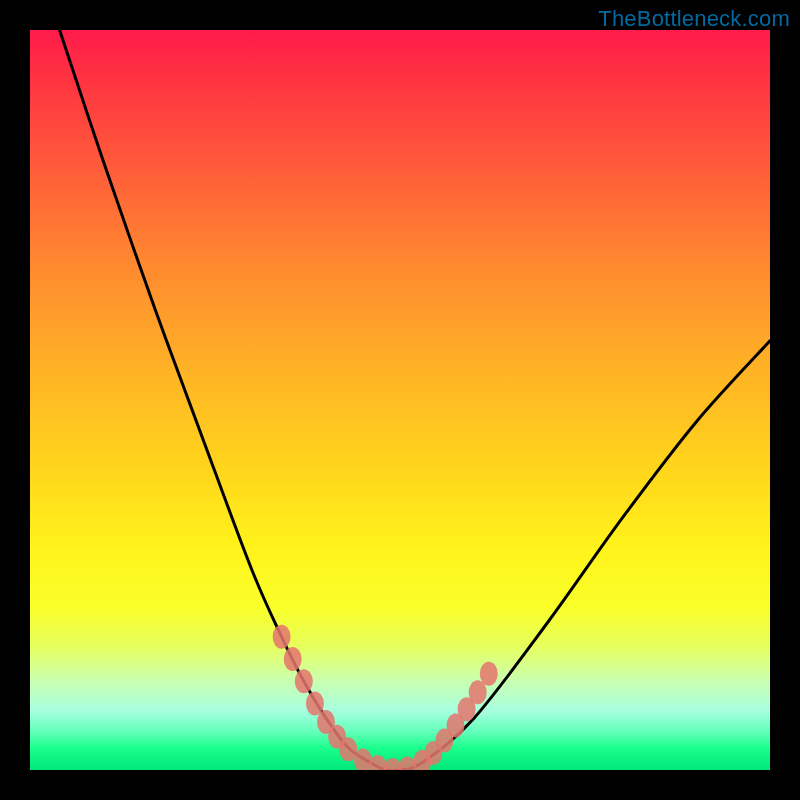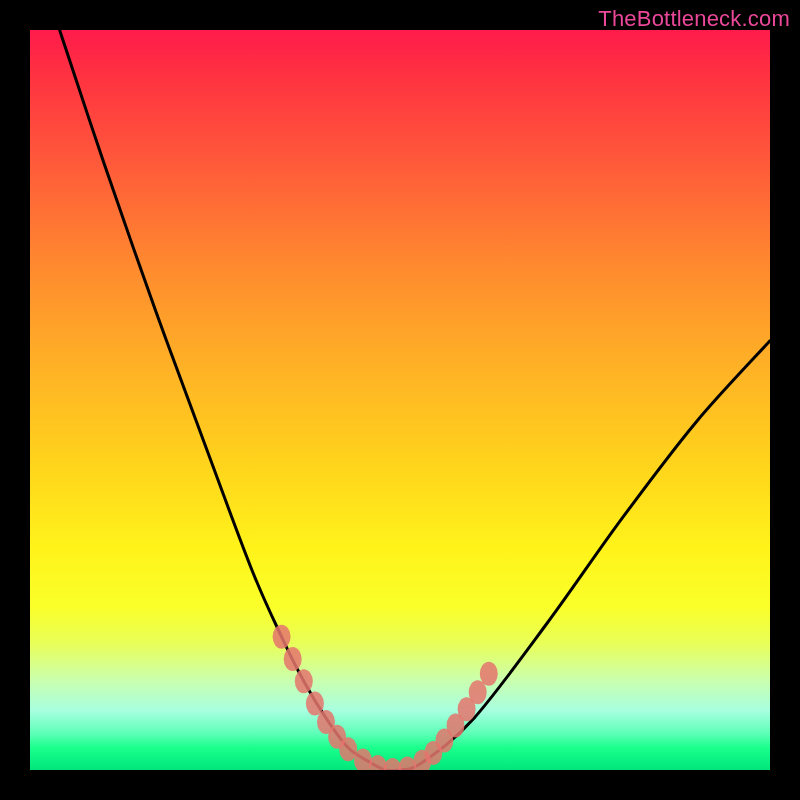--- a/index.html
+++ b/index.html
@@ -38,21 +38,21 @@
       #c9ffb0 88%,
       #a7ffe0 92%,
       #5fffb8 95%,
       #1aff8c 97%,
       #00e67a 100%);
   }
   .watermark {
     position: absolute;
     top: 6px;
     right: 10px;
-    color: #ec4899;
+    color: #0369a1;
     font-size: 22px;
     font-weight: 500;
     letter-spacing: 0.2px;
     z-index: 5;
   }
   svg.curve {
     position: absolute;
     left: 0;
     top: 0;
     width: 740px;

